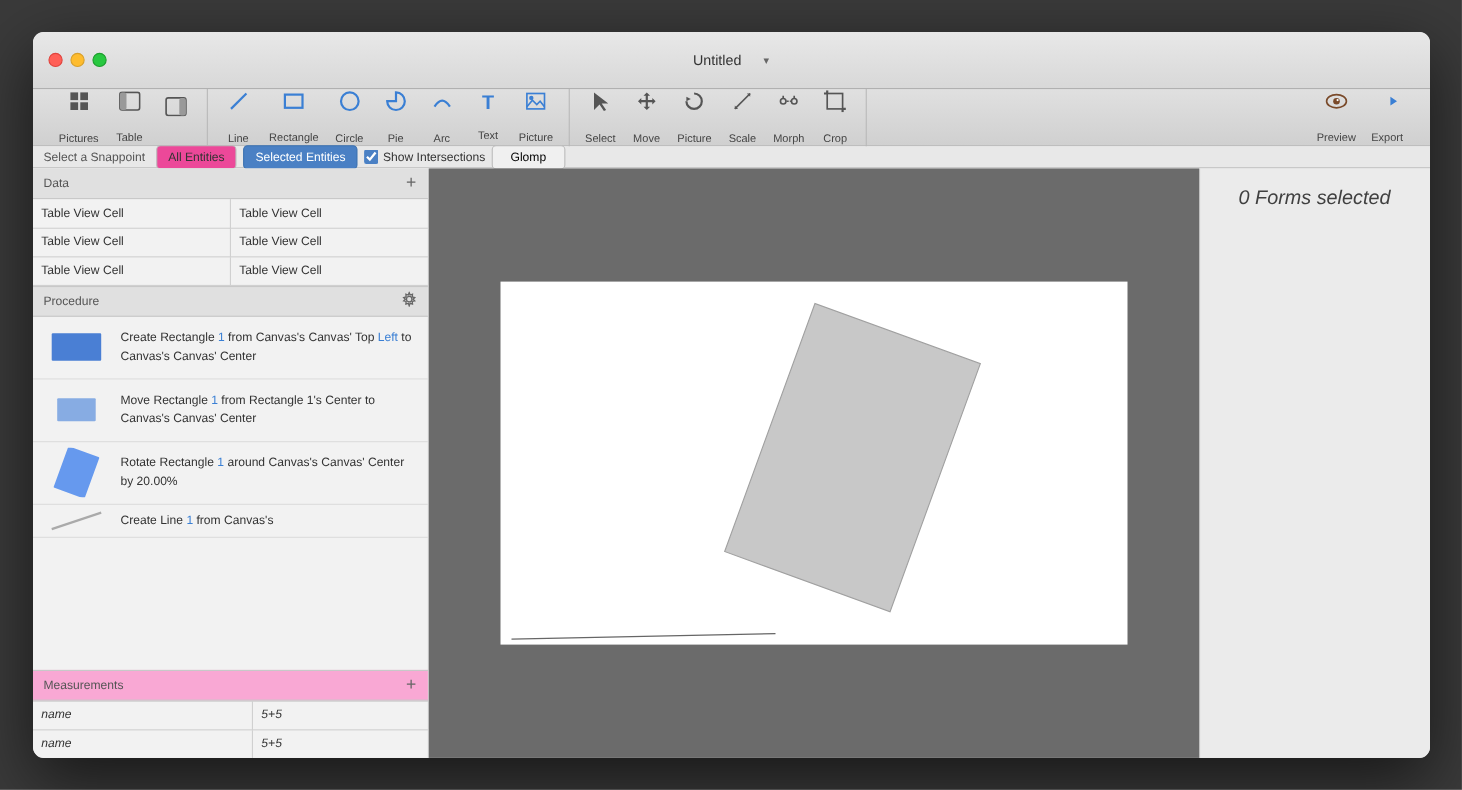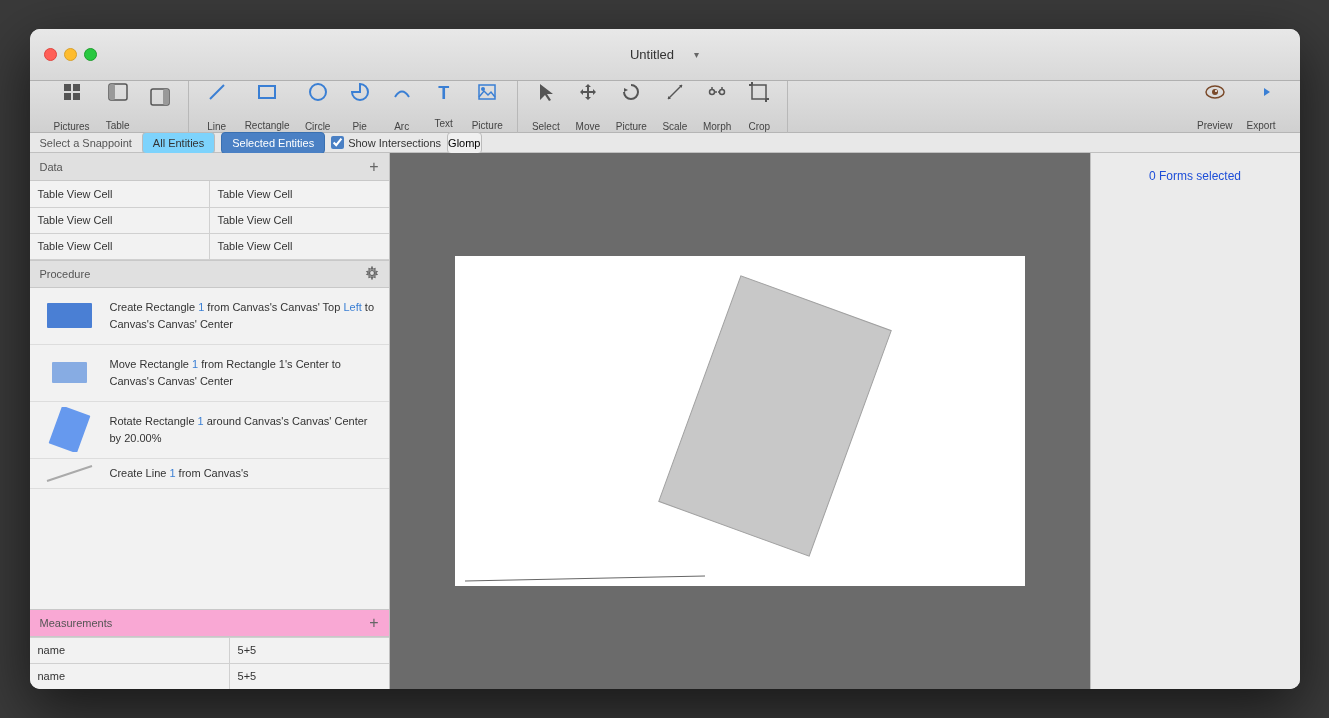--- a/index.html
+++ b/index.html
@@ -109,41 +109,41 @@
       padding: 0 10px;
       gap: 6px;
       flex-shrink: 0;
     }
     .snapbar-label { font-size: 11px; color: #555; margin-right: 4px; }
     .snap-btn {
       height: 22px;
       padding: 0 10px;
       border-radius: 4px;
       border: 1px solid #bbb;
-      background: #7dd3fc;
+      background: #ec4899;
       font-size: 11px;
       cursor: pointer;
       color: #333;
     }
     .snap-btn.selected-entities {
       background: #4a80c4;
       border-color: #3a70b0;
       color: white;
     }
     .checkbox-wrap {
       display: flex;
       align-items: center;
       gap: 4px;
       font-size: 11px;
       color: #333;
     }
     .checkbox-wrap input { accent-color: #4a80c4; }
     .glomp-btn {
       height: 22px;
-      padding: 0 0;
+      padding: 0 16px;
       border-radius: 4px;
       border: 1px solid #bbb;
       background: #f0f0f0;
       font-size: 11px;
       cursor: pointer;
     }
     
     .main {
       display: flex;
       flex: 1;
@@ -244,20 +244,21 @@
       display: flex;
       align-items: center;
       padding: 0 10px;
       font-size: 11px;
       color: #555;
       font-weight: 500;
     }
     .measurements-table {
       width: 100%;
       border-collapse: collapse;
+      font-style: italic;
     }
     .measurements-table td {
       border: 1px solid #d0d0d0;
       padding: 5px 8px;
       font-size: 11px;
       color: #333;
       height: 26px;
     }
     .measurements-table td:first-child { border-left: none; }
     .measurements-table td:last-child { border-right: none; }
@@ -283,22 +284,23 @@
       width: 210px;
       background: #ebebeb;
       border-left: 1px solid #c0c0c0;
       display: flex;
       flex-direction: column;
       align-items: center;
       padding: 16px;
       flex-shrink: 0;
     }
     .forms-selected {
-      font-size: 12px;
-      color: #1d4ed8;
+      font-size: 18px;
+      color: #404040;
+      font-style: italic;
     }
   </style>
 </head>
 <body>
 
 <div class="window">
 
   <div class="titlebar">
     <div class="window-controls">
       <div class="wc-btn wc-close"></div>

